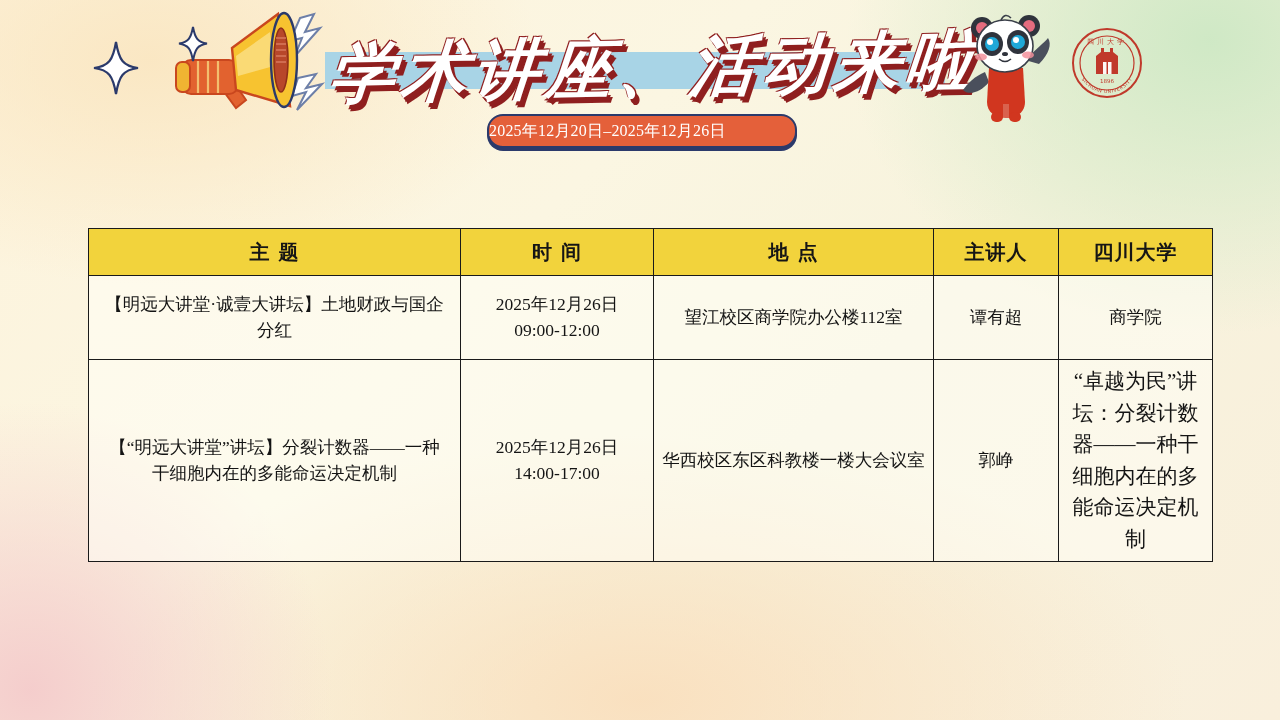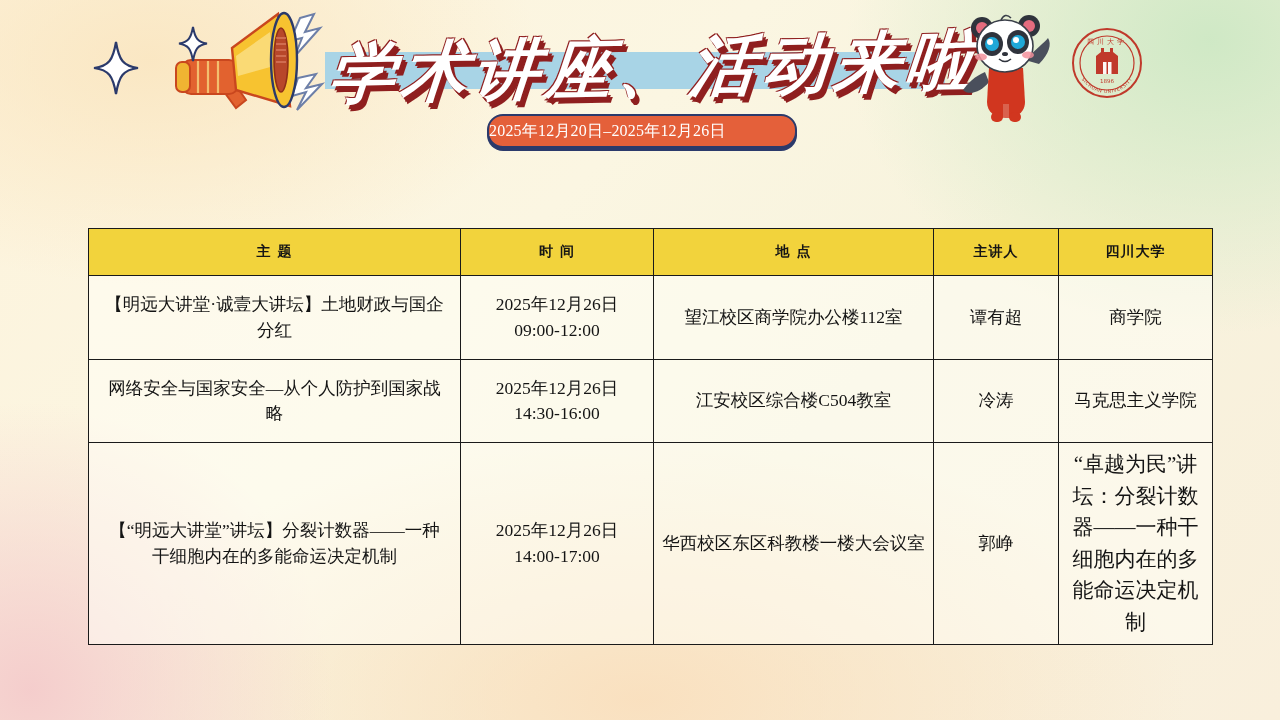--- a/index.html
+++ b/index.html
@@ -96,21 +96,21 @@
   #sched-table col.c-time    { width: 193px; }
   #sched-table col.c-place   { width: 280px; }
   #sched-table col.c-speaker { width: 125px; }
   #sched-table col.c-org     { width: 154px; }
 
   #sched-table th {
     background: #f2d33c;
     border: 1.6px solid #1a1a1a;
     height: 44px;
     font-family: "DejaVu Sans", sans-serif;
-    font-size: 14px;
+    font-size: 20px;
     font-weight: bold;
     color: #151515;
     letter-spacing: 1px;
   }
   #sched-table td {
     border: 1.6px solid #1a1a1a;
     background: rgba(255,255,248,0.52);
     text-align: center;
     vertical-align: middle;
     font-size: 17.5px;
@@ -255,30 +255,20 @@
       <tr class="r1">
         <td class="topic">【明远大讲堂·诚壹大讲坛】土地财政与国企分红</td>
         <td class="time">
           <div>2025年12月26日</div>
           <div>09:00-12:00</div>
         </td>
         <td>望江校区商学院办公楼112室</td>
         <td>谭有超</td>
         <td>商学院</td>
       </tr>
-      <tr class="r3">
-        <td class="topic">网络安全与国家安全—从个人防护到国家战略</td>
-        <td class="time">
-          <div>2025年12月26日</div>
-          <div>14:30-16:00</div>
-        </td>
-        <td>江安校区综合楼C504教室</td>
-        <td>冷涛</td>
-        <td>马克思主义学院</td>
-      </tr>
       <tr class="r4">
         <td class="topic">【“明远大讲堂”讲坛】分裂计数器——一种干细胞内在的多能命运决定机制</td>
         <td class="time">
           <div>2025年12月26日</div>
           <div>14:00-17:00</div>
         </td>
         <td>华西校区东区科教楼一楼大会议室</td>
         <td>郭峥</td>
         <td class="org-tall">“卓越为民”讲坛：分裂计数器——一种干细胞内在的多能命运决定机制</td>
       </tr>

